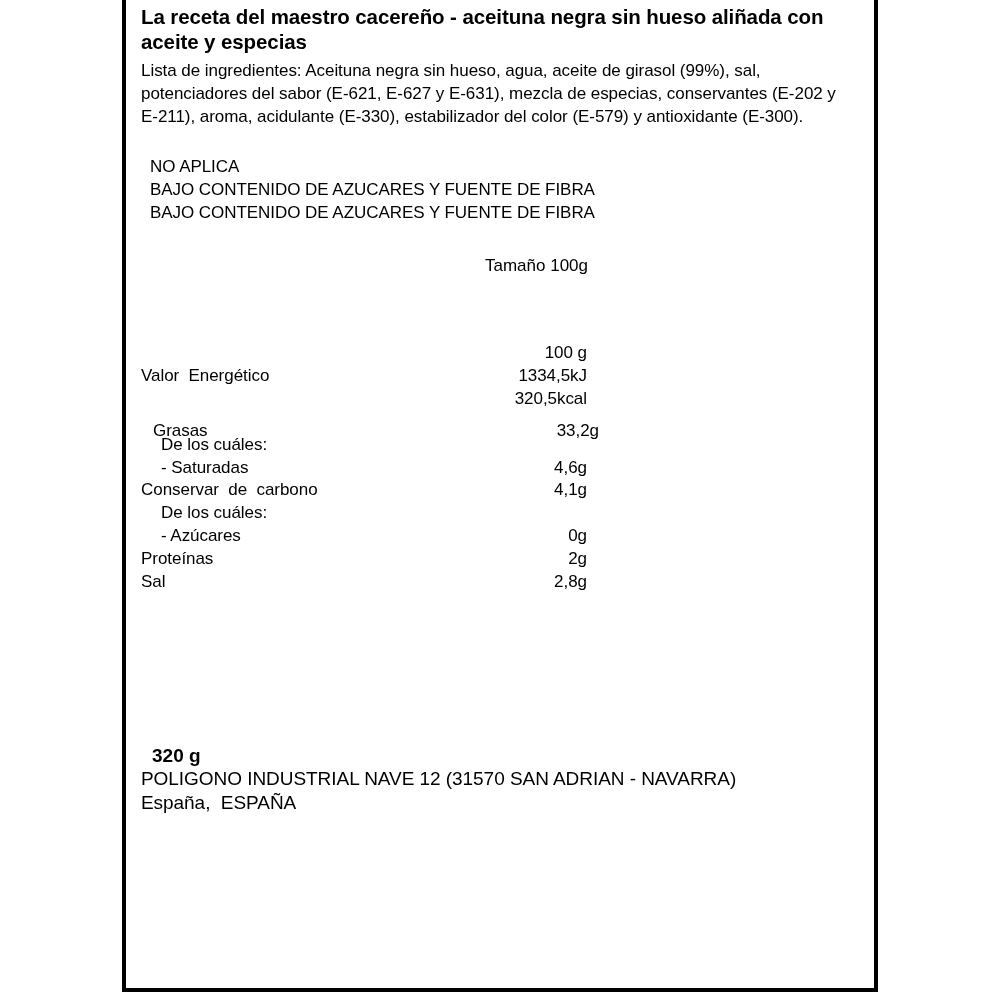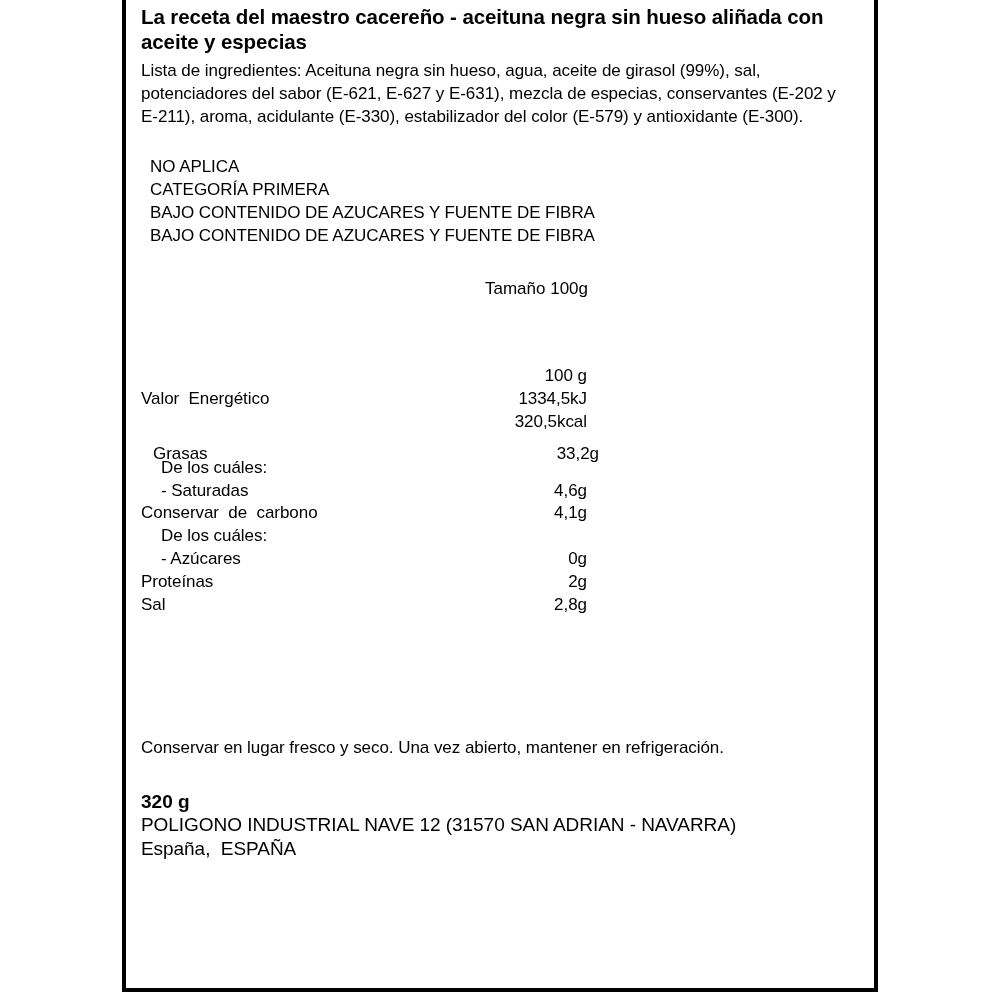--- a/index.html
+++ b/index.html
@@ -108,21 +108,21 @@
 
   
   .storage {
     margin: 0;
     font-size: 17px;
     line-height: 23px;
     letter-spacing: -0.05px;
     white-space: nowrap;
   }
   .netweight {
-    margin: 31px 0 0 0;
+    margin: 31px 0 0 11px;
     font-size: 19px;
     font-weight: bold;
     line-height: 23px;
   }
   .company {
     margin: 34px 0 0 0;
     font-size: 17px;
     font-weight: bold;
     line-height: 23.5px;
     letter-spacing: -0.05px;
@@ -141,21 +141,20 @@
 
 <div id="label-frame">
   <div id="label-content">
 
     <h1 class="title">La receta del maestro cacereño - aceituna negra sin hueso aliñada con aceite y especias</h1>
 
     <p class="ingredients">Lista de ingredientes: Aceituna negra sin hueso, agua, aceite de girasol (99%), sal, potenciadores del sabor (E-621, E-627 y E-631), mezcla de especias, conservantes (E-202 y E-211), aroma, acidulante (E-330), estabilizador del color (E-579) y antioxidante (E-300).</p>
 
     <div class="claims">
       <div class="claim-line">NO APLICA</div>
-      <div class="claim-line">CATEGORÍA PRIMERA</div>
       <div class="claim-line">BAJO CONTENIDO DE AZUCARES Y FUENTE DE FIBRA</div>
       <div class="claim-line">BAJO CONTENIDO DE AZUCARES Y FUENTE DE FIBRA</div>
     </div>
 
     <div class="serving-size">Tamaño 100g</div>
 
     <div class="nutrition">
 
       <div class="nrow" style="top:0px;">
         <span class="nvalue">100 g</span>
@@ -208,21 +207,20 @@
 
       <div class="nrow" style="top:229px;">
         <span class="nlabel">Sal</span>
         <span class="nvalue">2,8g</span>
       </div>
 
     </div>
 
     <div style="height:372px;"></div>
 
-    <p class="storage">Conservar en lugar fresco y seco. Una vez abierto, mantener en refrigeración.</p>
 
     <p class="netweight">320 g</p>
 
     <p class="address">POLIGONO INDUSTRIAL NAVE 12 (31570 SAN ADRIAN - NAVARRA)</p>
     <p class="country">España,  ESPAÑA</p>
 
   </div>
 </div>
 
 </body></html>

